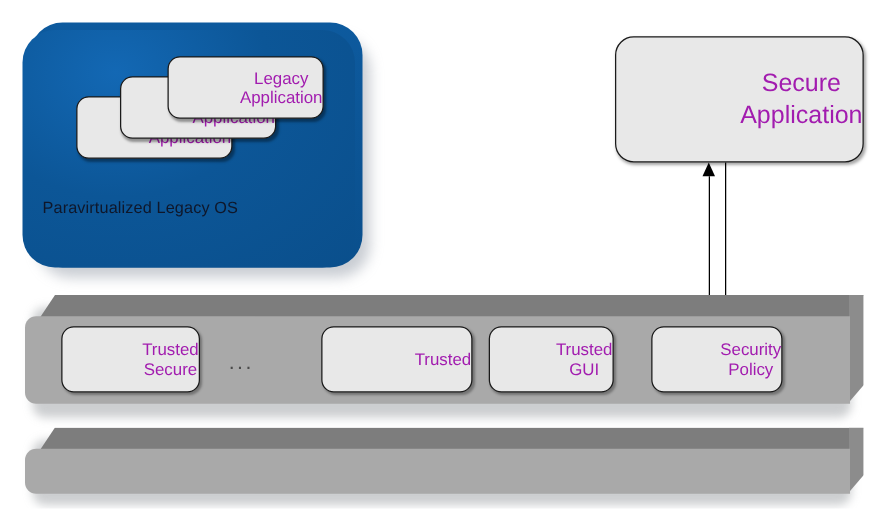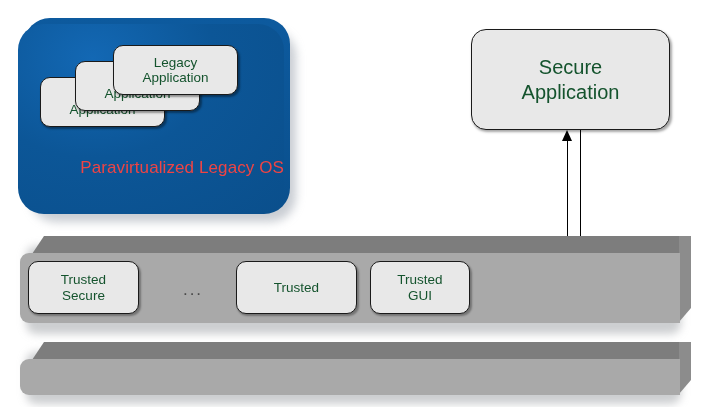--- a/index.html
+++ b/index.html
@@ -45,40 +45,40 @@
     width: 266px;
     height: 190px;
     border-radius: 26px;
     background: radial-gradient(ellipse at 28% 18%, #1368b4 0%, #0c5697 45%, #0a4f8c 100%);
   }
   .vm-label {
     position: absolute;
     left: 34px;
     top: 158px;
     width: 250px;
-    color: #ef4444;
-    font-size: 17px;
+    color: #0f172a;
+    font-size: 13px;
     letter-spacing: 0.1px;
     white-space: nowrap;
-    text-align: right;
   }
 
   
   .lightbox {
     position: absolute;
     background: #e8e8e8;
     border: 1.6px solid #1a1a1a;
     border-radius: 11px;
     box-sizing: border-box;
     display: flex;
     align-items: center;
-    justify-content: center;
+    justify-content: flex-end;
     text-align: center;
-    color: #14532d;
+    color: #a21caf;
     line-height: 1.14;
+    margin-left: 21px;
   }
   .app-stack-box {
     width: 125px;
     height: 50px;
     font-size: 13.5px;
     border-radius: 10px;
     box-shadow: 1.5px 2px 2px rgba(0,0,0,0.38);
   }
   .app-1 { left: 40px;  top: 77px;  z-index: 3; }
   .app-2 { left: 75px;  top: 61px;  z-index: 4; }
@@ -263,20 +263,26 @@
     </div>
   </div>
 
   <div class="lightbox svc-box svc-gui">
     <div>
       <span>Trusted</span><br>
       <span>GUI</span>
     </div>
   </div>
 
+  <div class="lightbox svc-box svc-policy">
+    <div>
+      <span>Security</span><br>
+      <span>Policy</span>
+    </div>
+  </div>
 
   <div class="slab" id="microkernel-bar">
     <div class="slab-shadow"></div>
     <div class="slab-top"></div>
     <div class="slab-cap"></div>
     <div class="slab-face"></div>
   </div>
 
 </div>
 

